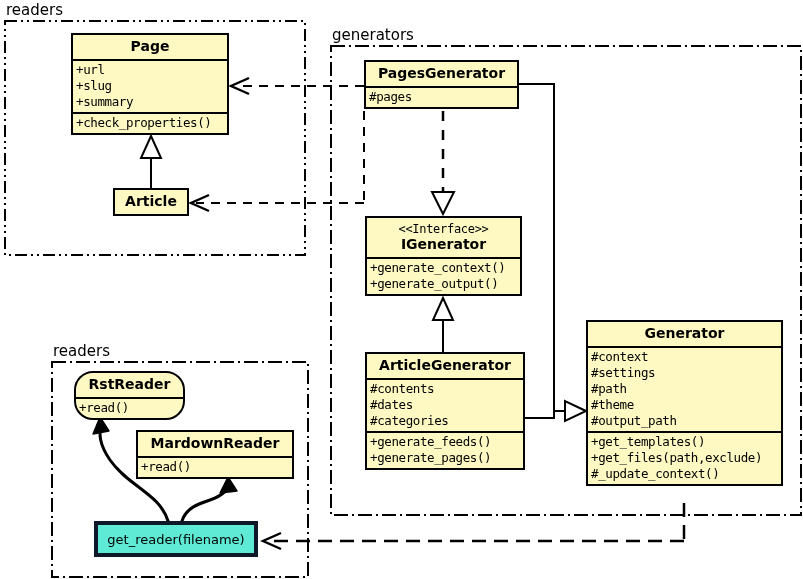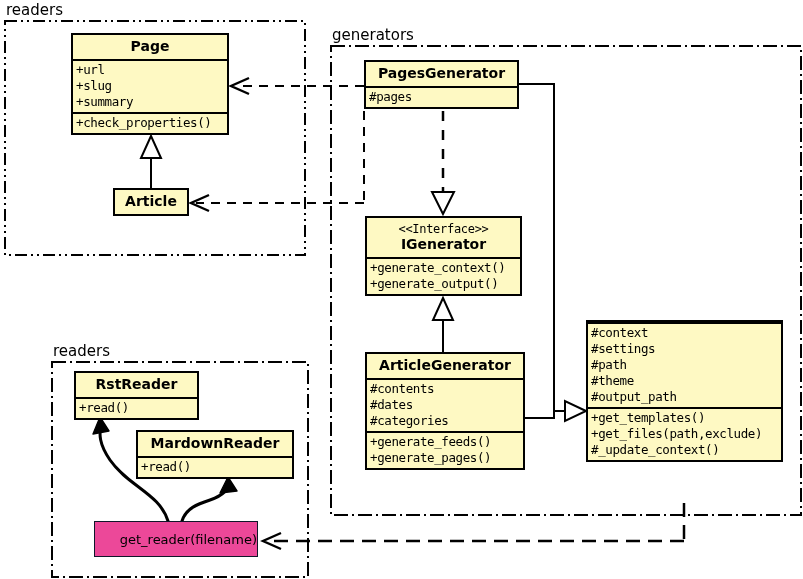--- a/index.html
+++ b/index.html
@@ -41,22 +41,22 @@
   }
   .umlbox .compartment .row{
     font-family:"DejaVu Sans Mono", monospace;
     font-size:12.5px;
     line-height:16px;
     white-space:pre;
     letter-spacing:-0.4px;
   }
   
   .funcbox{
-    position:absolute;box-sizing:border-box;border:1px solid #0f172a;background:#ec4899;
-    z-index:5;display:flex;align-items:center;justify-content:flex-end;
+    position:absolute;box-sizing:border-box;border:4px solid #0f172a;background:#5eead4;
+    z-index:5;display:flex;align-items:center;justify-content:center;
   }
   .funcbox .label{
     font-family:"DejaVu Sans", sans-serif;font-size:13px;line-height:15px;
   }
 
   
   .pkglabel{
     position:absolute;
     font-family:"DejaVu Sans", sans-serif;
     font-size:15px;
@@ -180,35 +180,36 @@
       <div class="row">#dates</div>
       <div class="row">#categories</div>
     </div>
     <div class="compartment">
       <div class="row">+generate_feeds()</div>
       <div class="row">+generate_pages()</div>
     </div>
   </div>
 
   <div class="umlbox" style="left:586px; top:320px; width:197px;">
+    <div class="title">Generator</div>
     <div class="compartment">
       <div class="row">#context</div>
       <div class="row">#settings</div>
       <div class="row">#path</div>
       <div class="row">#theme</div>
       <div class="row">#output_path</div>
     </div>
     <div class="compartment">
       <div class="row">+get_templates()</div>
       <div class="row">+get_files(path,exclude)</div>
       <div class="row">#_update_context()</div>
     </div>
   </div>
 
-  <div class="umlbox" style="left:74px; top:371px; width:125px;">
+  <div class="umlbox" style="left:74px; top:371px; width:111px;border-radius:19px;">
     <div class="title">RstReader</div>
     <div class="compartment">
       <div class="row">+read()</div>
     </div>
   </div>
 
   <div class="umlbox" style="left:136px; top:430px; width:158px;">
     <div class="title">MardownReader</div>
     <div class="compartment">
       <div class="row">+read()</div>

